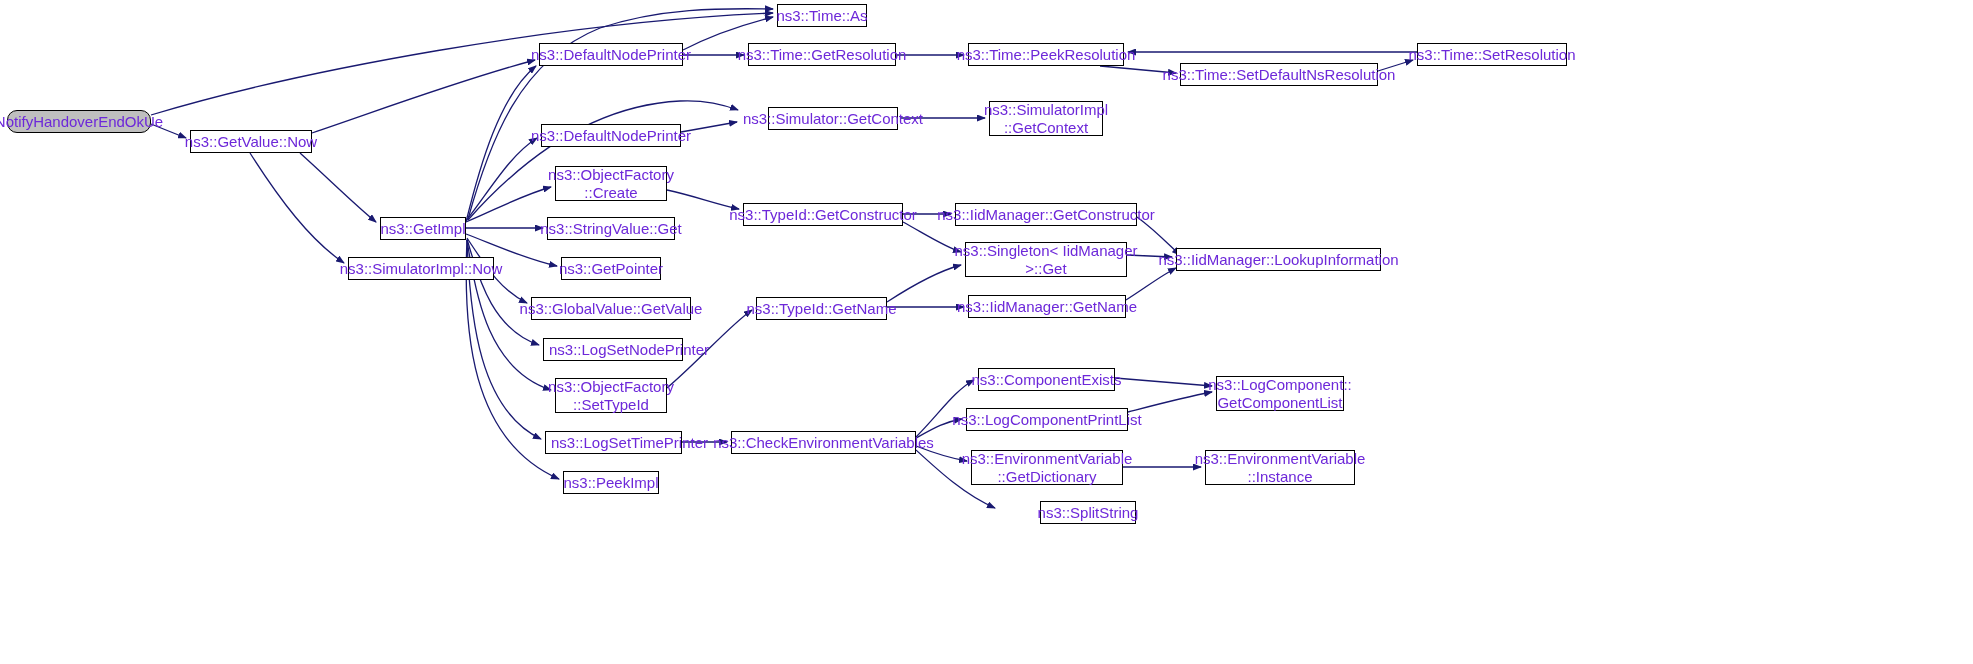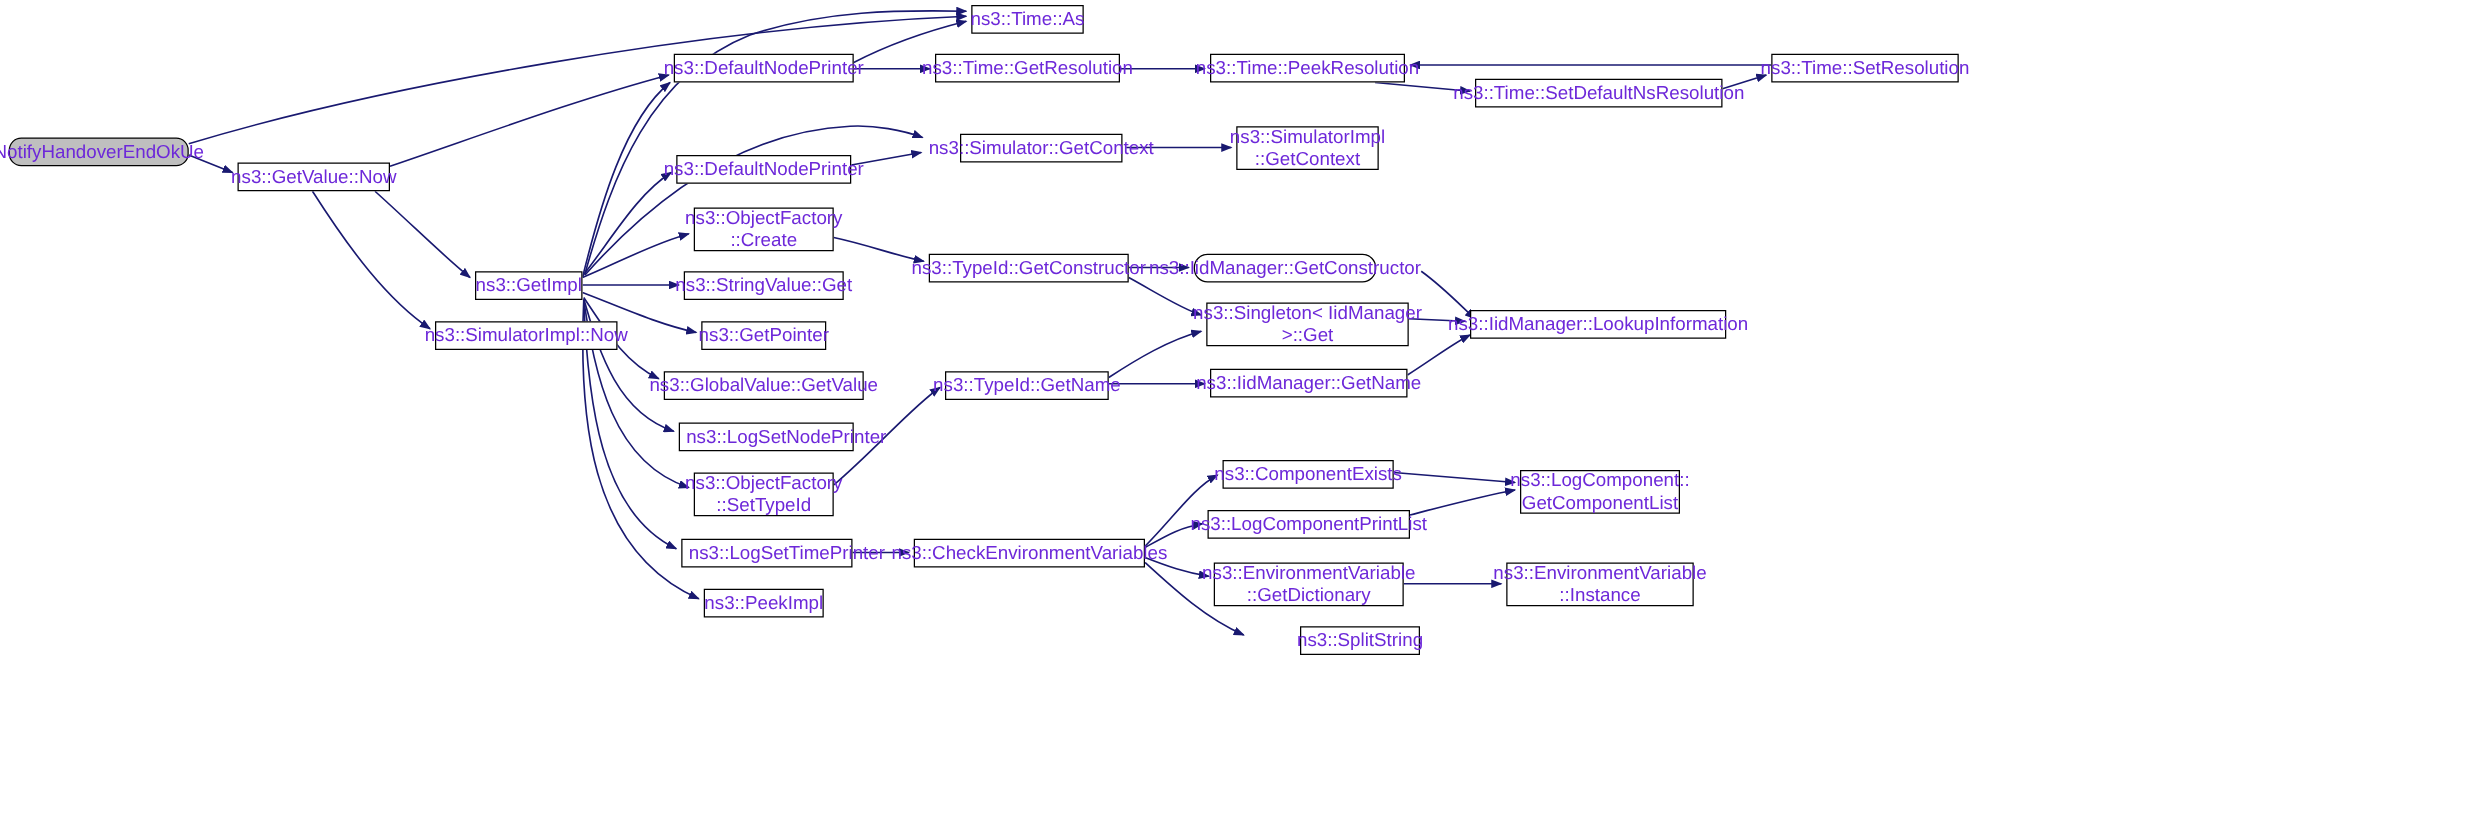--- a/index.html
+++ b/index.html
@@ -117,21 +117,21 @@
       <div class="node" style="left: 547px; top: 217px; width: 128px; height: 23px;">ns3::StringValue::Get</div>
       <div class="node" style="left: 561px; top: 257px; width: 100px; height: 23px;">ns3::GetPointer</div>
       <div class="node" style="left: 348px; top: 257px; width: 146px; height: 23px;">ns3::SimulatorImpl::Now</div>
       <div class="node" style="left: 531px; top: 297px; width: 160px; height: 23px;">ns3::GlobalValue::GetValue</div>
       <div class="node" style="left: 543px; top: 338px; width: 140px; height: 23px; padding-left: 32px;">ns3::LogSetNodePrinter</div>
       <div class="node twoline" style="left: 555px; top: 378px; width: 112px; height: 35px;">ns3::ObjectFactory
 ::SetTypeId</div>
       <div class="node" style="left: 545px; top: 431px; width: 137px; height: 23px; padding-left: 32px;">ns3::LogSetTimePrinter</div>
       <div class="node" style="left: 563px; top: 471px; width: 96px; height: 23px;">ns3::PeekImpl</div>
       <div class="node" style="left: 743px; top: 203px; width: 160px; height: 23px;">ns3::TypeId::GetConstructor</div>
-      <div class="node" style="left: 955px; top: 203px; width: 146px; height: 23px; border-radius: 11px;">ns3::IidManager::GetConstructor</div>
+      <div class="node" style="left: 955px; top: 203px; width: 182px; height: 23px;">ns3::IidManager::GetConstructor</div>
       <div class="node twoline" style="left: 965px; top: 242px; width: 162px; height: 35px;">ns3::Singleton&lt; IidManager
 &gt;::Get</div>
       <div class="node" style="left: 1176px; top: 248px; width: 205px; height: 23px;">ns3::IidManager::LookupInformation</div>
       <div class="node" style="left: 756px; top: 297px; width: 131px; height: 23px;">ns3::TypeId::GetName</div>
       <div class="node" style="left: 968px; top: 295px; width: 158px; height: 23px;">ns3::IidManager::GetName</div>
       <div class="node" style="left: 731px; top: 431px; width: 185px; height: 23px;">ns3::CheckEnvironmentVariables</div>
       <div class="node" style="left: 978px; top: 368px; width: 137px; height: 23px;">ns3::ComponentExists</div>
       <div class="node" style="left: 966px; top: 408px; width: 162px; height: 23px;">ns3::LogComponentPrintList</div>
       <div class="node twoline" style="left: 1216px; top: 376px; width: 128px; height: 35px;">ns3::LogComponent::
 GetComponentList</div>

